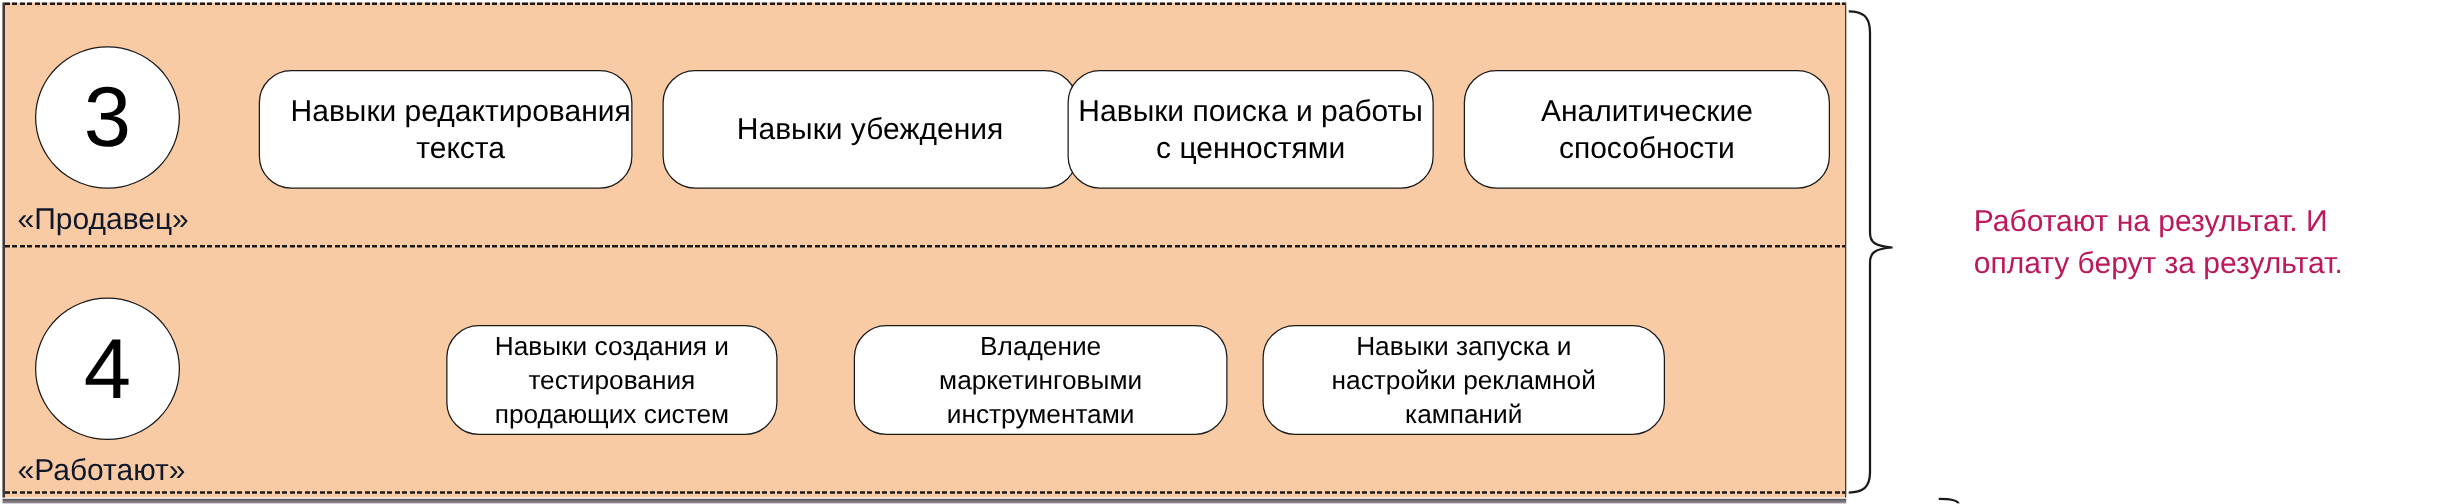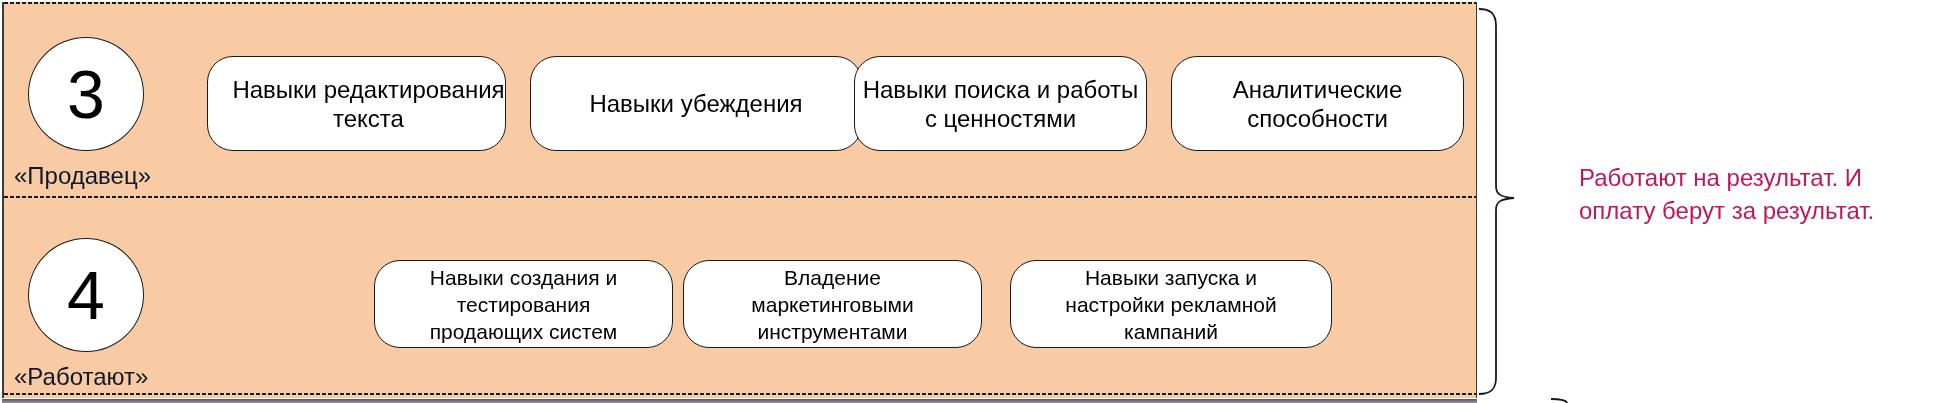--- a/index.html
+++ b/index.html
@@ -70,21 +70,21 @@
     color: #000;
   }
   .row1 { top: 54px; height: 95px; font-size: 24px; line-height: 29px; }
   .row2 { top: 258px; height: 88px; font-size: 21px; line-height: 27px; }
 
   .r1b1 { left: 203px; width: 299px; padding-left: 24px; }
   .r1b2 { left: 526px; width: 332px; }
   .r1b3 { left: 850px; width: 293px; }
   .r1b4 { left: 1167px; width: 293px; }
 
-  .r2b1 { left: 370px; width: 299px; }
+  .r2b1 { left: 353px; width: 265px; }
   .r2b2 { left: 679px; width: 299px; text-align: center; }
   .r2b3 { left: 1006px; width: 322px; }
 
   
   .brace-svg {
     position: absolute;
     left: 0; top: 0;
     width: 1960px; height: 403px;
     pointer-events: none;
   }

